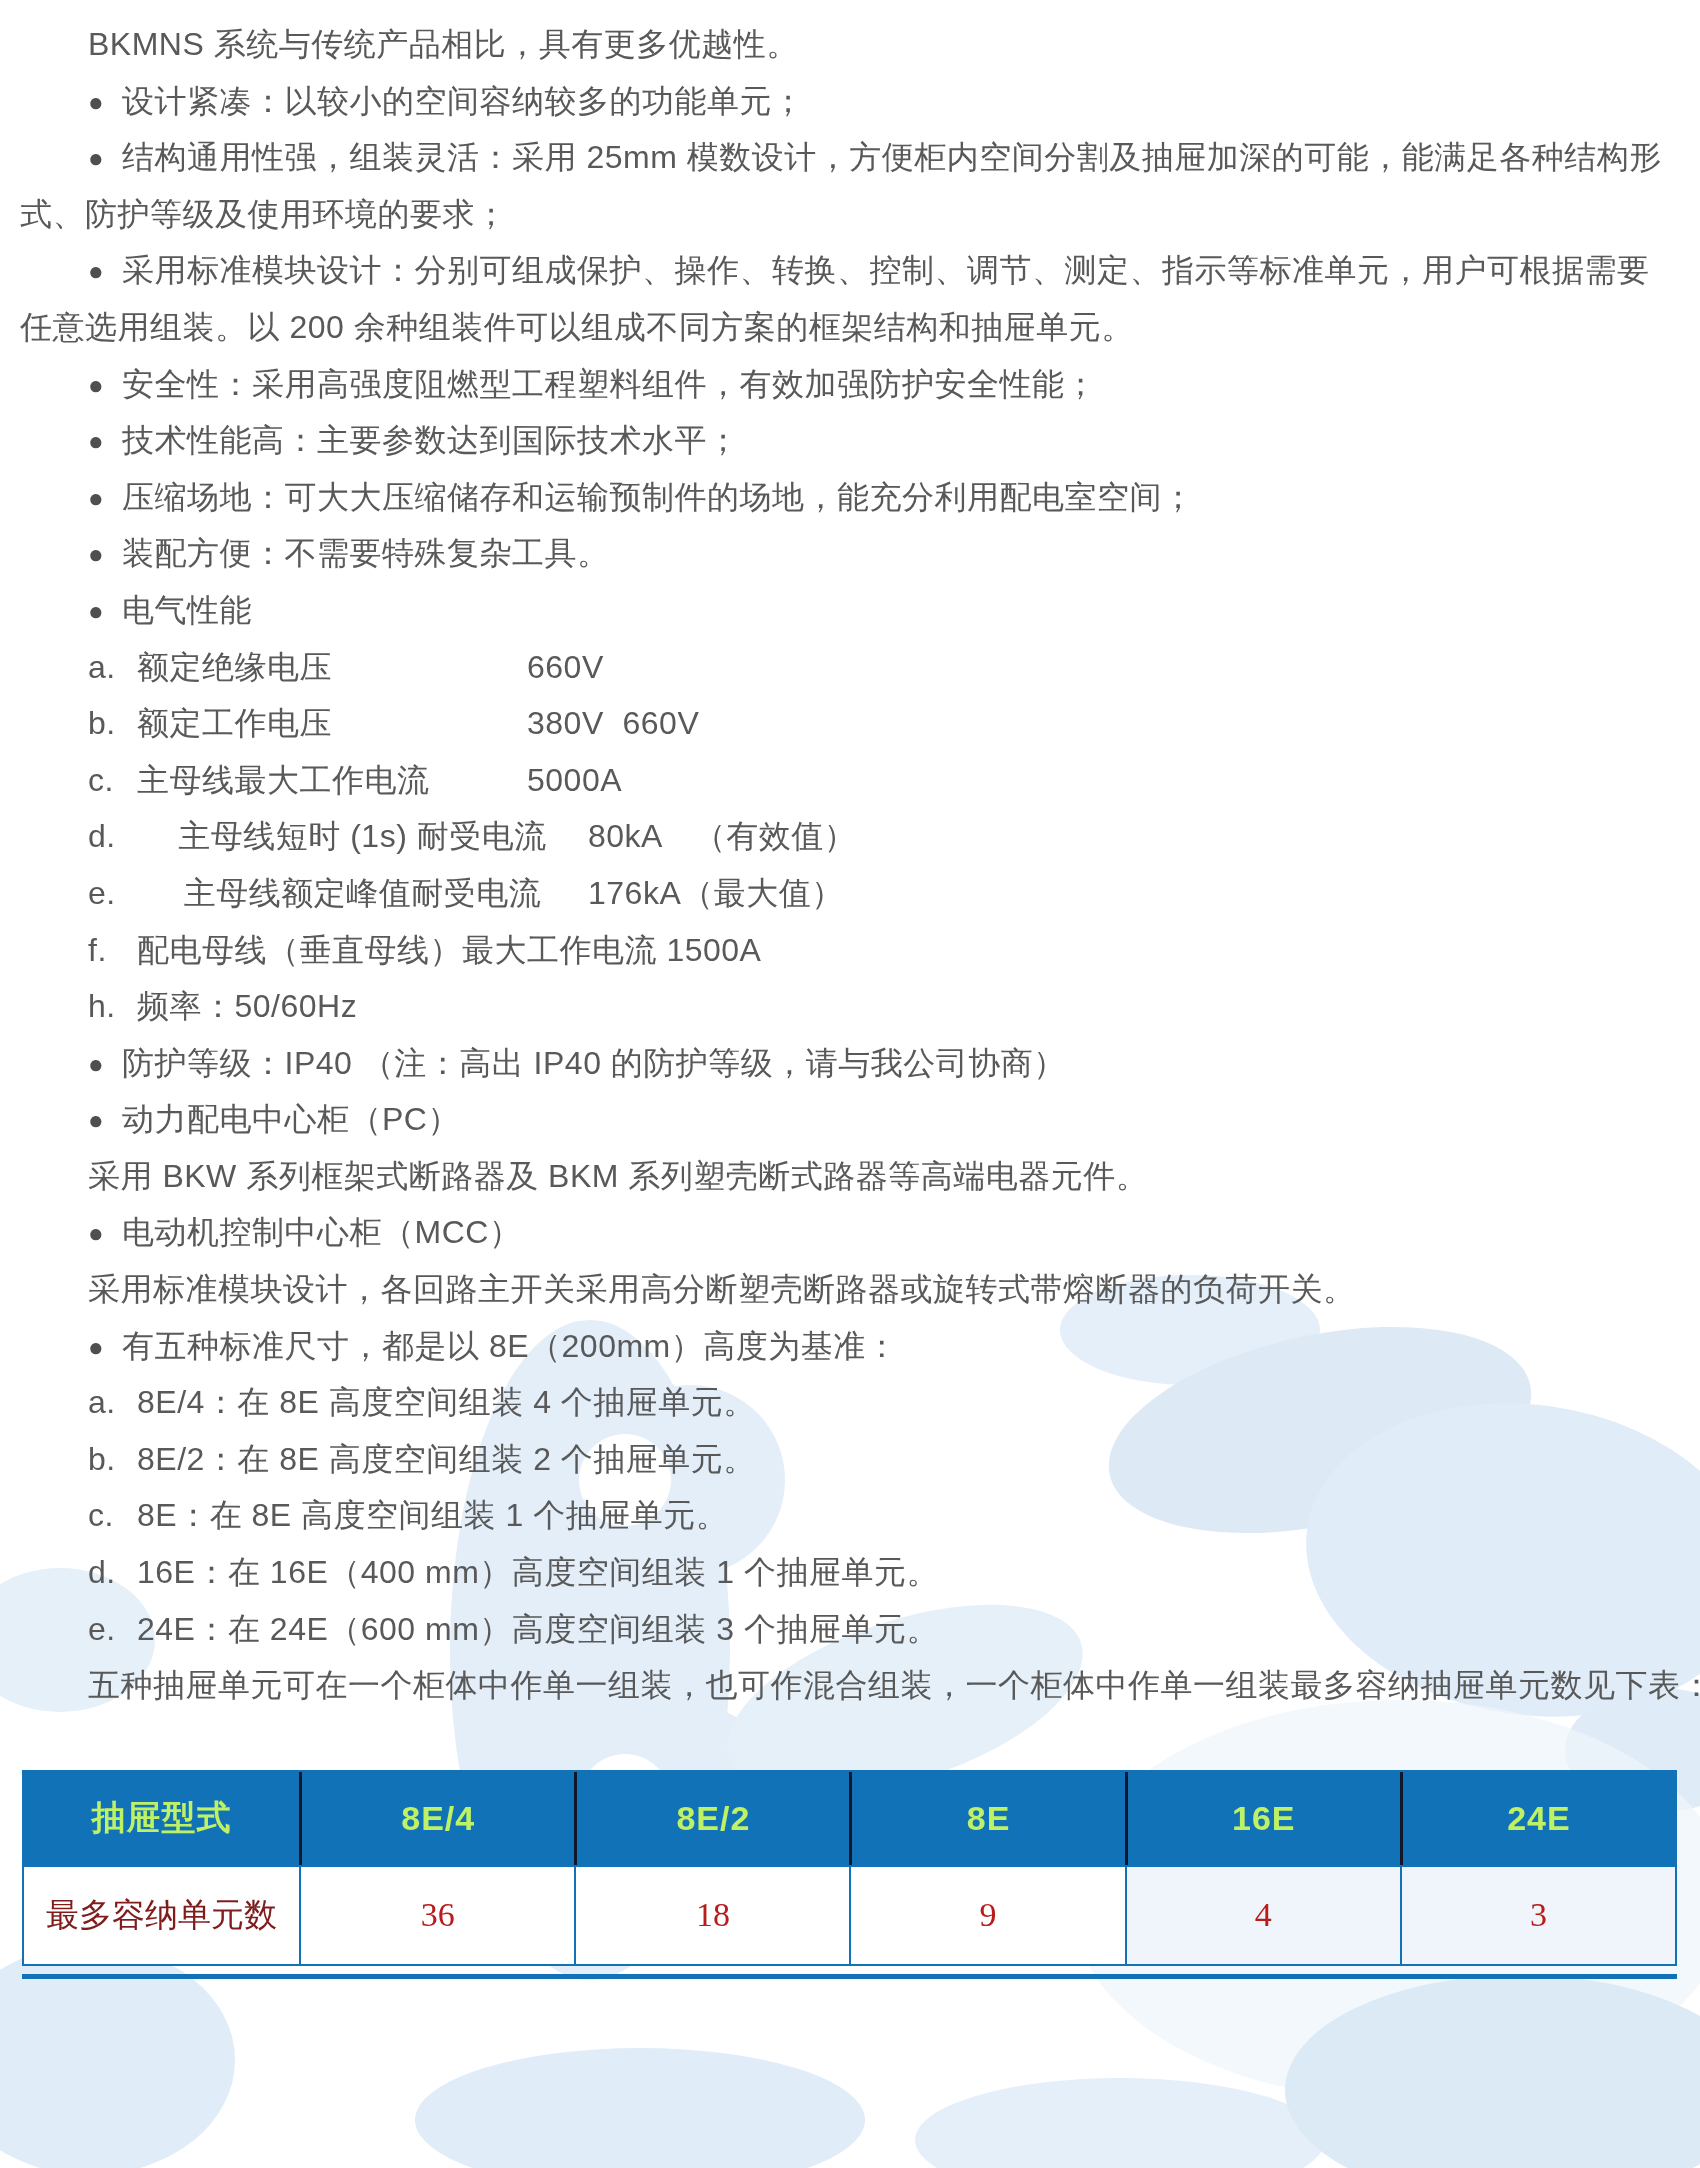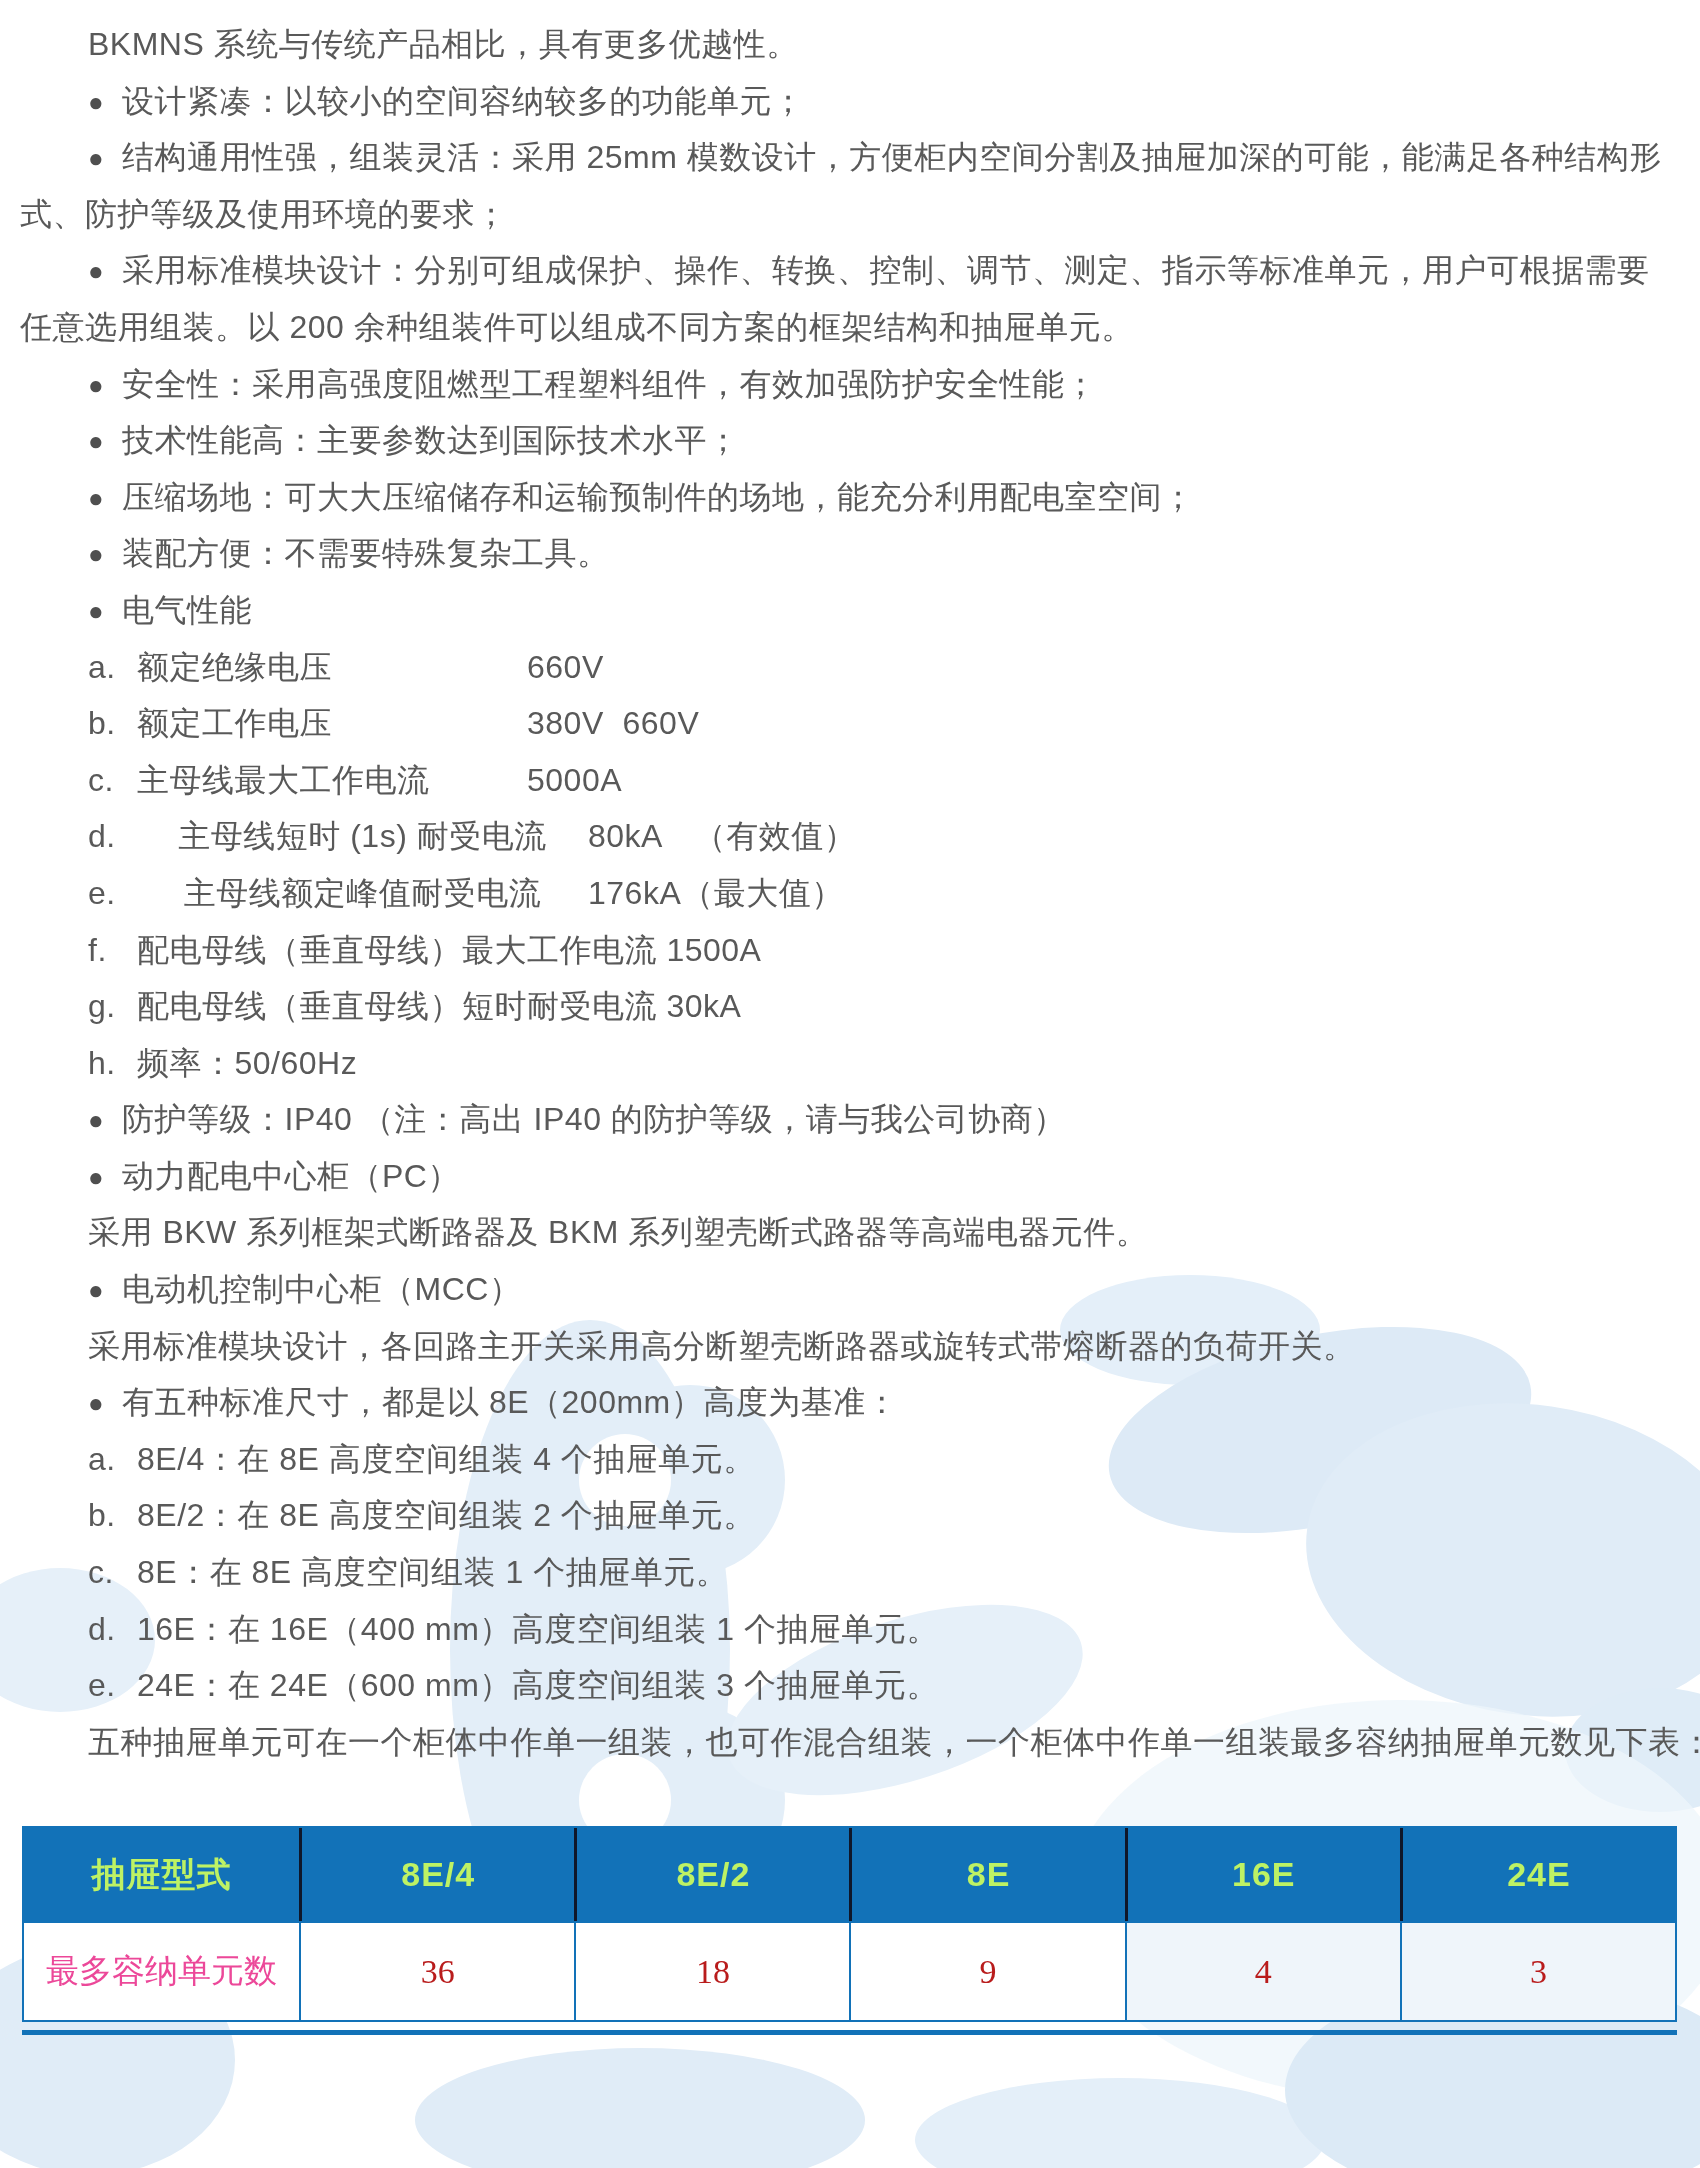--- a/index.html
+++ b/index.html
@@ -30,21 +30,21 @@
     display:flex;align-items:center;justify-content:center;
     color:#bef264;font-weight:bold;font-size:34px;letter-spacing:1px;
   }
   .th + .th{border-left:3px solid #0f172a;}
   .trow{
     display:grid;grid-template-columns:repeat(6,1fr);
     height:97px;border-top:2px solid #1272b8;
   }
   .td{
     display:flex;align-items:center;justify-content:center;
-    font-size:33px;color:#ec4899;background:#ffffff;
+    font-size:33px;color:#7f1d1d;background:#ffffff;
   }
   .td + .td{border-left:2px solid #1272b8;}
   .td.num{font-family:"Liberation Serif","DejaVu Serif",serif;font-size:34px;color:#b91c1c;}
   .td.tint{background:#eff5fa;}
   .rule{height:5px;background:#1272b8;margin-top:8px;}
 </style>
 </head>
 <body>
 
 <svg class="watermark" viewBox="0 0 1700 2168" xmlns="http://www.w3.org/2000/svg">
@@ -101,21 +101,20 @@
   <div class="line"><span class="spec-prefix">b.</span><span class="spec-label w390">额定工作电压</span><span>380V  660V</span></div>
 
   <div class="line"><span class="spec-prefix">c.</span><span class="spec-label w390">主母线最大工作电流</span><span>5000A</span></div>
 
   <div class="line"><span class="spec-prefix">d.</span><span class="spec-label w451">主母线短时 (1s) 耐受电流</span><span>80kA　（有效值）</span></div>
 
   <div class="line"><span class="spec-prefix">e.</span><span class="spec-label w451">主母线额定峰值耐受电流</span><span>176kA（最大值）</span></div>
 
   <div class="line"><span class="spec-prefix">f.</span><span>配电母线（垂直母线）最大工作电流 1500A</span></div>
 
-  <div class="line"><span class="spec-prefix">g.</span><span>配电母线（垂直母线）短时耐受电流 30kA</span></div>
 
   <div class="line"><span class="spec-prefix">h.</span><span>频率：50/60Hz</span></div>
 
   <div class="line"><span class="bullet">●</span><span>防护等级：IP40 （注：高出 IP40 的防护等级，请与我公司协商）</span></div>
 
   <div class="line"><span class="bullet">●</span><span>动力配电中心柜（PC）</span></div>
 
   <div class="line"><span>采用 BKW 系列框架式断路器及 BKM 系列塑壳断式路器等高端电器元件。</span></div>
 
   <div class="line"><span class="bullet">●</span><span>电动机控制中心柜（MCC）</span></div>

